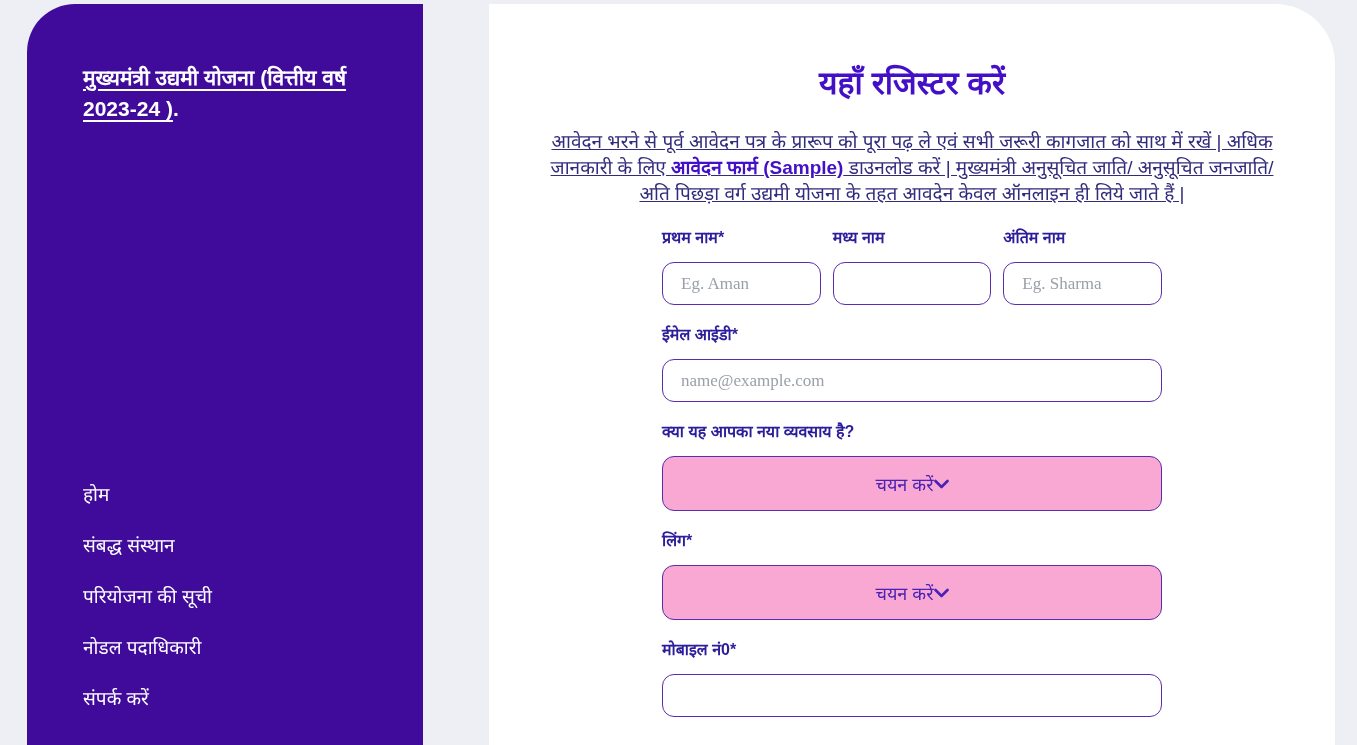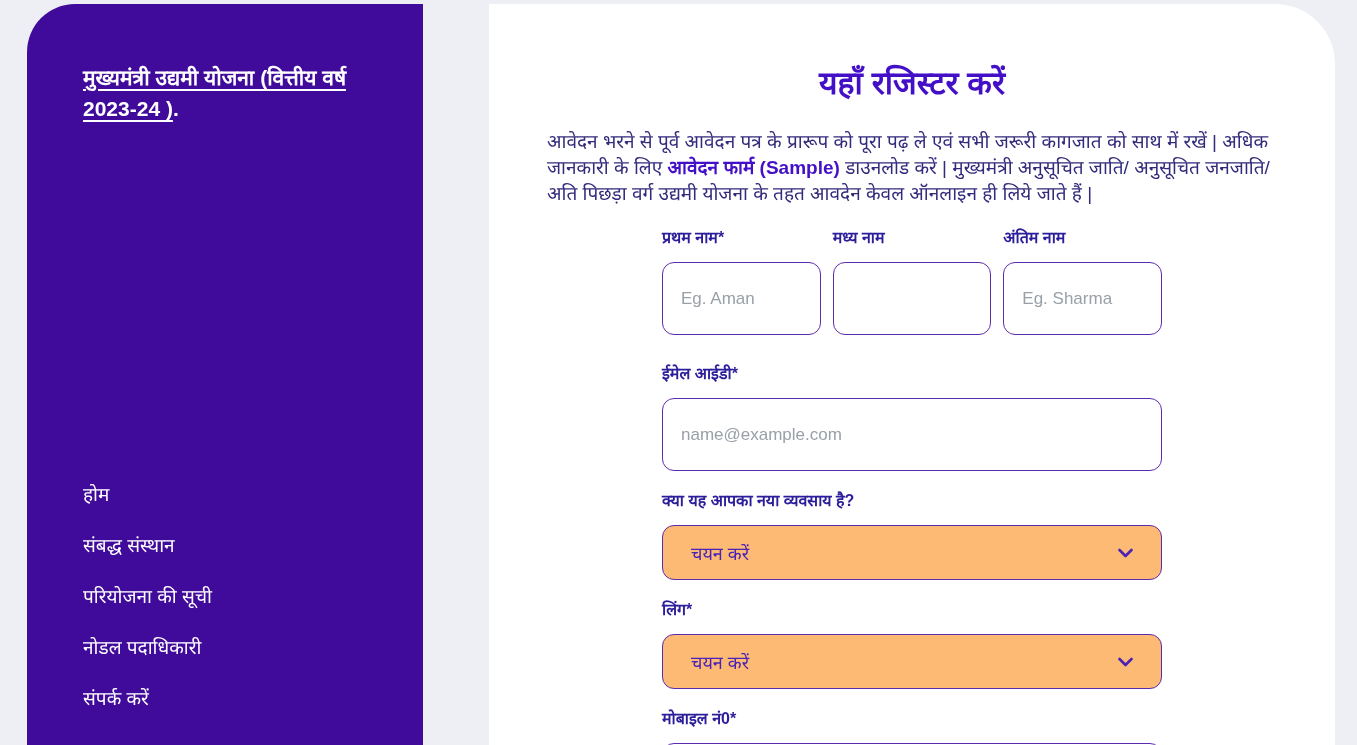--- a/index.html
+++ b/index.html
@@ -63,78 +63,79 @@
   .page-title {
     margin-top: 56px;
     text-align: center;
     font-size: 32px;
     font-weight: 600;
     color: #430fc7;
   }
   .intro {
     width: 730px;
     margin: 26px auto 16px;
-    text-align: left;
+    text-align: center;
     font-size: 19px;
     line-height: 26px;
     color: #322b7c;
+    text-decoration: underline;
   }
   .intro .intro-link {
     color: #430fc7;
     font-weight: 700;
     cursor: pointer;
     text-decoration: none;
   }
 
   
   .reg-form {
     width: 500px;
     margin: 22px auto 0;
   }
   .name-row {
     display: grid;
     grid-template-columns: 1fr 1fr 1fr;
     column-gap: 12px;
     margin-bottom: 21px;
   }
   .field { margin-bottom: 21px; }
-  .name-row .field { margin-bottom: 9px; }
+  .name-row .field { margin-bottom: 0; }
   .field-label {
     display: block;
     font-size: 16px;
     font-weight: 700;
     color: #2c1d9b;
     margin-bottom: 15px;
     line-height: 18px;
     white-space: nowrap;
   }
   .text-input {
     display: block;
     width: 100%;
-    height: 73px;
+    height: 43px;
     background: #ffffff;
     border: 1px solid #5d2bae;
     border-radius: 12px;
     padding: 0 18px;
     font-size: 17px;
     color: #701a75;
-    font-family: Liberation Sans, sans-serif;
+    font-family: Liberation Serif, serif;
     outline: none;
   }
   .text-input::placeholder { color: #9aa0a8; opacity: 1; }
   .select-box {
     width: 100%;
     height: 55px;
-    background: #fdba74;
+    background: #f9a8d4;
     border: 1px solid #5d2bae;
     border-radius: 12px;
-    padding: 0 28px;
+    padding: 0 18px;
     display: flex;
     align-items: center;
-    justify-content: space-between;
+    justify-content: center;
     cursor: pointer;
   }
   .select-value {
     font-size: 18px;
     color: #4a22b4;
   }
   .chevron { display: inline-flex; flex: 0 0 auto; }
 </style>
 </head>
 <body>

